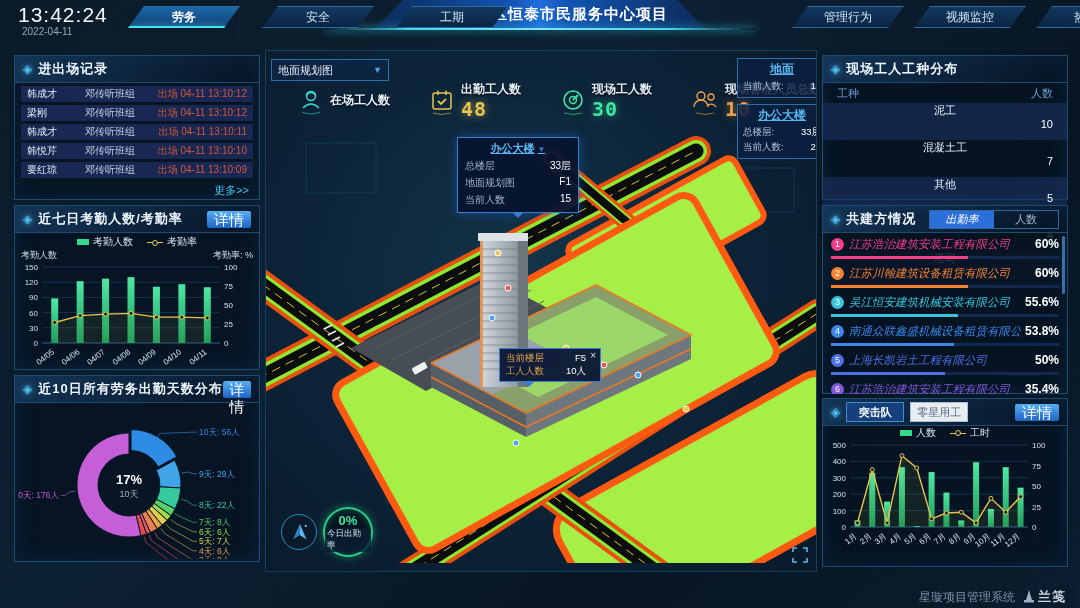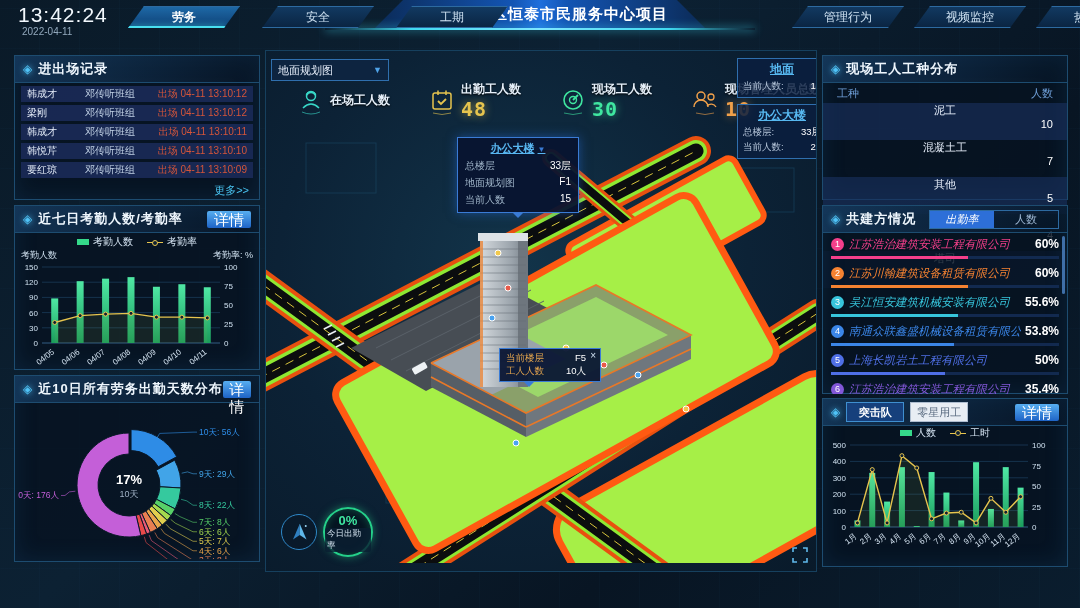--- a/index.html
+++ b/index.html
@@ -727,13 +727,23 @@
     <div class="fsbtn">
       <svg width="16" height="16" viewBox="0 0 16 16" fill="none" stroke="#5fb8ea" stroke-width="1.6">
         <path d="M1 5 V1 H5"></path>
           <path d="M11 1 H15 V5"></path>
           <path d="M15 11 V15 H11"></path>
           <path d="M5 15 H1 V11"></path>
       </svg>
     </div>
   </div>
 
+  <div class="footer">
+    <span>星璇项目管理系统</span>
+    <span class="logo">
+      <svg width="12" height="14" viewBox="0 0 12 14">
+        <polygon points="6,0 9,10 3,10" fill="#9fb0c4"></polygon>
+          <rect x="1" y="10" width="10" height="2.5" fill="#9fb0c4"></rect>
+      </svg>
+      <span>兰笺</span>
+    </span>
+  </div>
 </div>
 
 </body></html>

